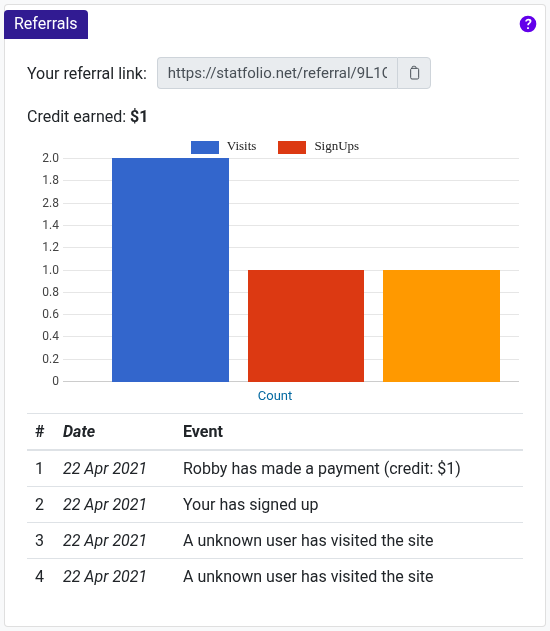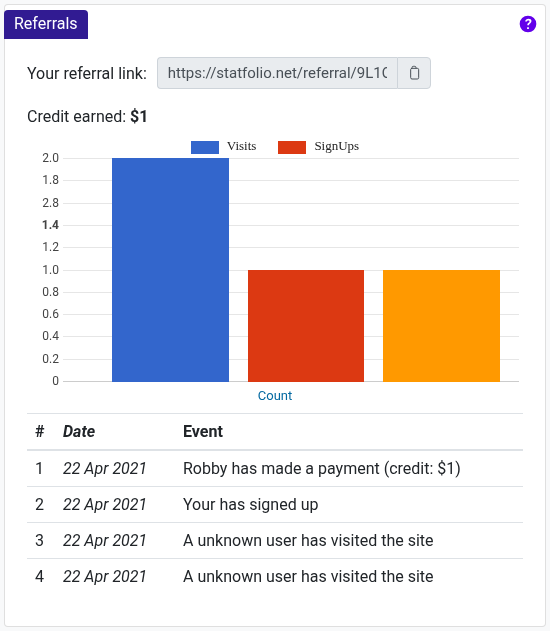--- a/index.html
+++ b/index.html
@@ -211,21 +211,21 @@
           <div class="ytick" style="top: 80%;">0.4</div>
           <div class="gridline" style="top: 70%;"></div>
           <div class="ytick" style="top: 70%;">0.6</div>
           <div class="gridline" style="top: 60%;"></div>
           <div class="ytick" style="top: 60%;">0.8</div>
           <div class="gridline" style="top: 50%;"></div>
           <div class="ytick" style="top: 50%;">1.0</div>
           <div class="gridline" style="top: 40%;"></div>
           <div class="ytick" style="top: 40%;">1.2</div>
           <div class="gridline" style="top: 30%;"></div>
-          <div class="ytick" style="top: 30%; font-weight: bold;">1.4</div>
+          <div class="ytick" style="top: 30%;">1.4</div>
           <div class="gridline" style="top: 20%;"></div>
           <div class="ytick" style="top: 20%;">2.8</div>
           <div class="gridline" style="top: 10%;"></div>
           <div class="ytick" style="top: 10%;">1.8</div>
           <div class="gridline" style="top: 0%;"></div>
           <div class="ytick" style="top: 0%;">2.0</div>
         </div>
       <div class="bars" id="bars">
           <div class="bar-slot">
             <div class="bar" style="height: 100%; background: rgb(51, 102, 204);"></div>

